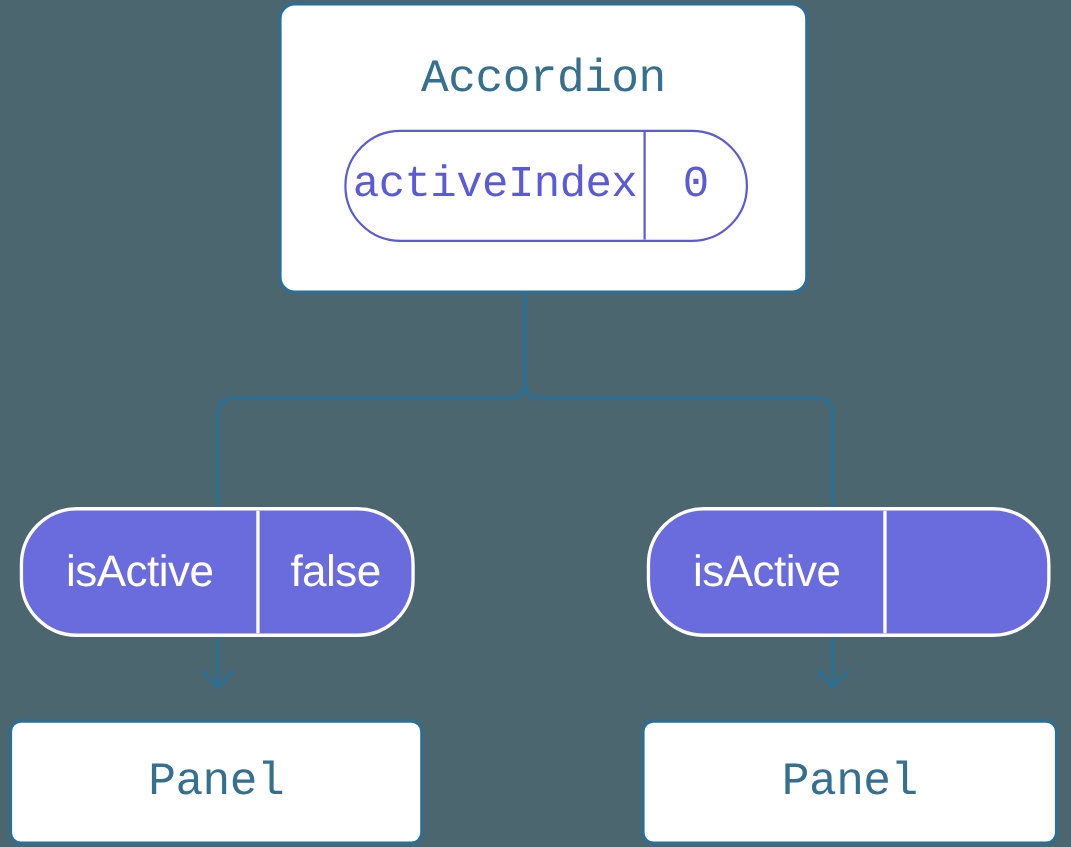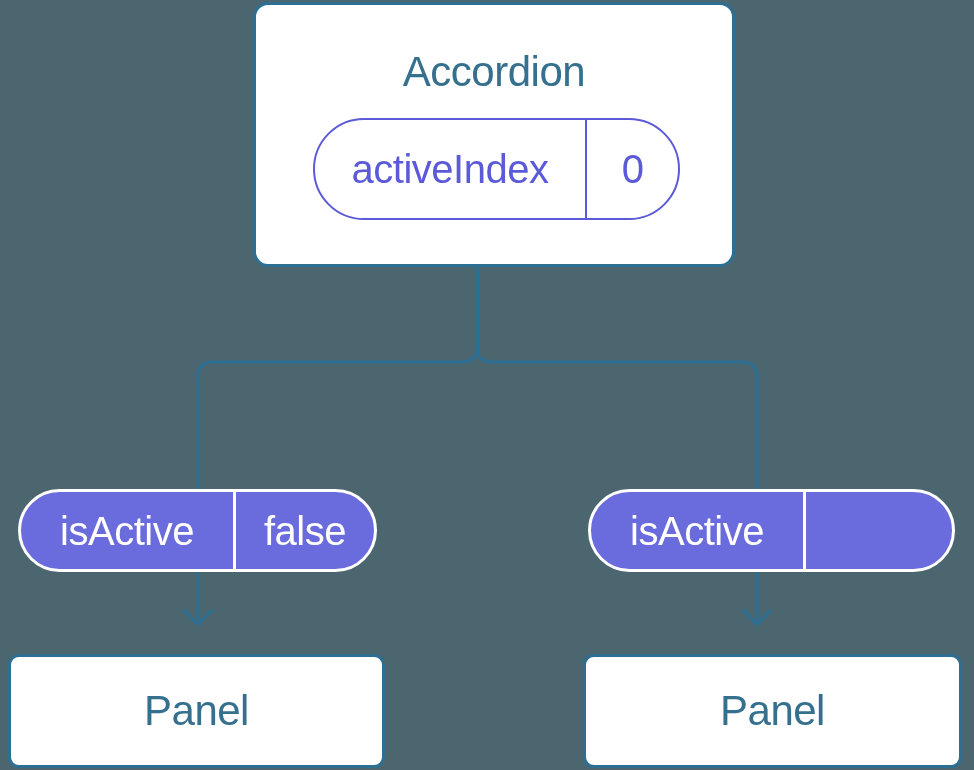--- a/index.html
+++ b/index.html
@@ -33,20 +33,21 @@
     fill: none;
     stroke: var(--stroke-blue);
     stroke-width: 3.2;
     stroke-linecap: round;
     stroke-linejoin: round;
   }
   .card {
     position: absolute;
     background: var(--white);
     border: 3px solid var(--stroke-blue);
+    font-family: Liberation Mono, monospace;
   }
   .root-card {
     left: 253px; top: 2px;
     width: 482px; height: 265px;
     border-radius: 15px;
   }
   .card-title {
     position: absolute;
     left: 0; right: 0;
     text-align: center;
@@ -67,22 +68,22 @@
   .outline-pill {
     left: 57px; top: 113px;
     width: 367px; height: 102px;
     border: 2px solid var(--purple-outline);
     border-radius: 51px;
     background: var(--white);
     color: var(--purple-outline);
   }
   .outline-pill .pill-divider { background: var(--purple-outline); width: 2px; }
   .prop-pill {
-    top: 489px;
-    height: 83px;
+    top: 461px;
+    height: 118px;
     border: 3px solid var(--white);
     border-radius: 52px;
     background: var(--purple-fill);
     color: var(--white);
   }
   .prop-pill.left  { left: 18px;  width: 359px; }
   .prop-pill.right { left: 588px; width: 367px; }
   .prop-pill .pill-divider { background: var(--white); width: 3px; }
   .pill-cell {
     display: flex;

